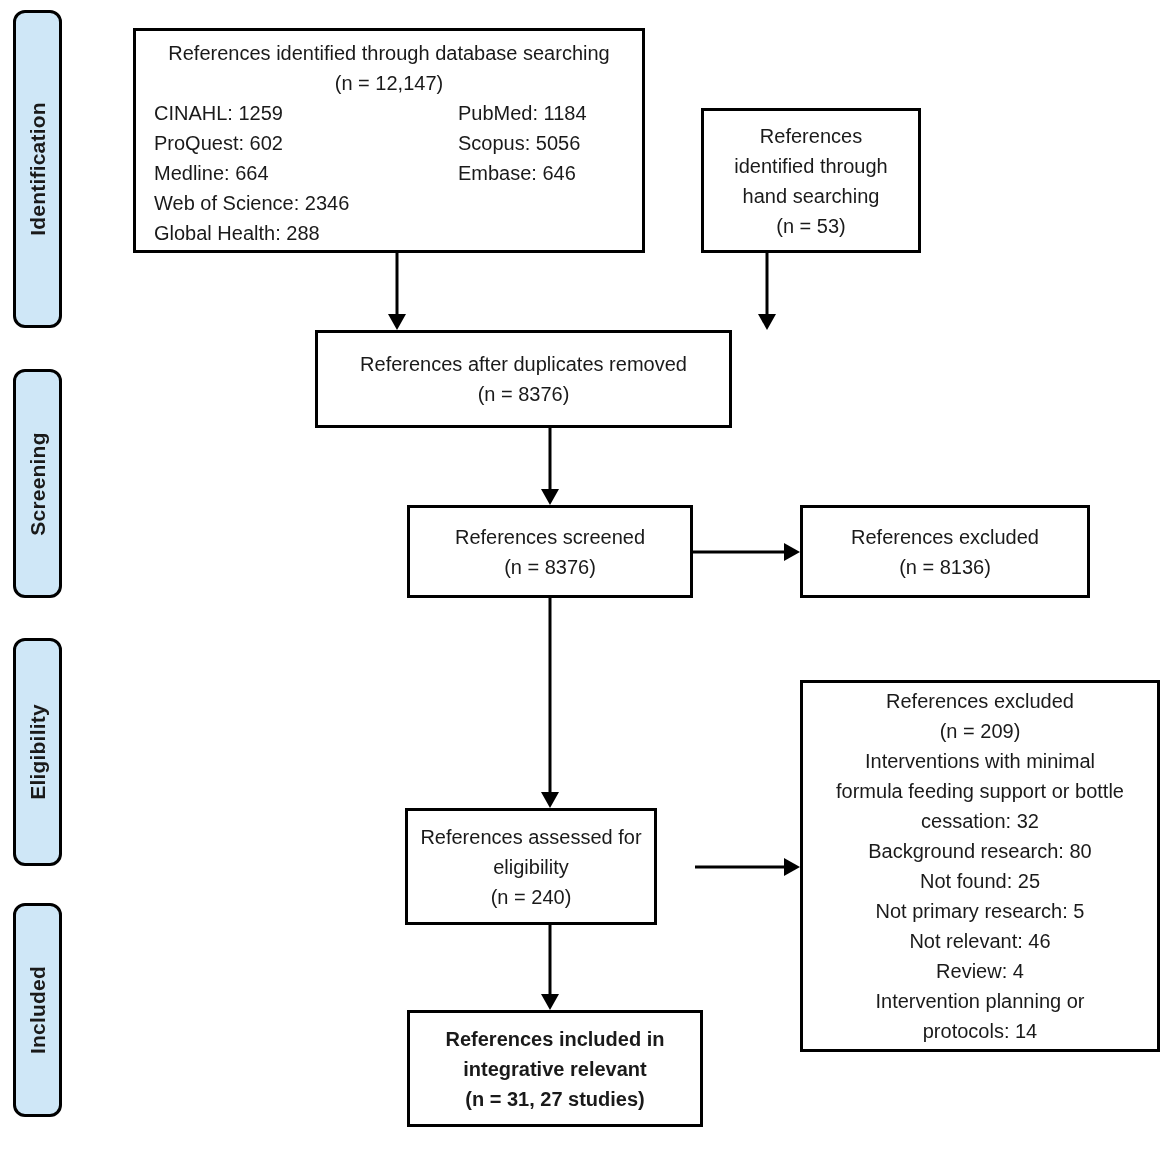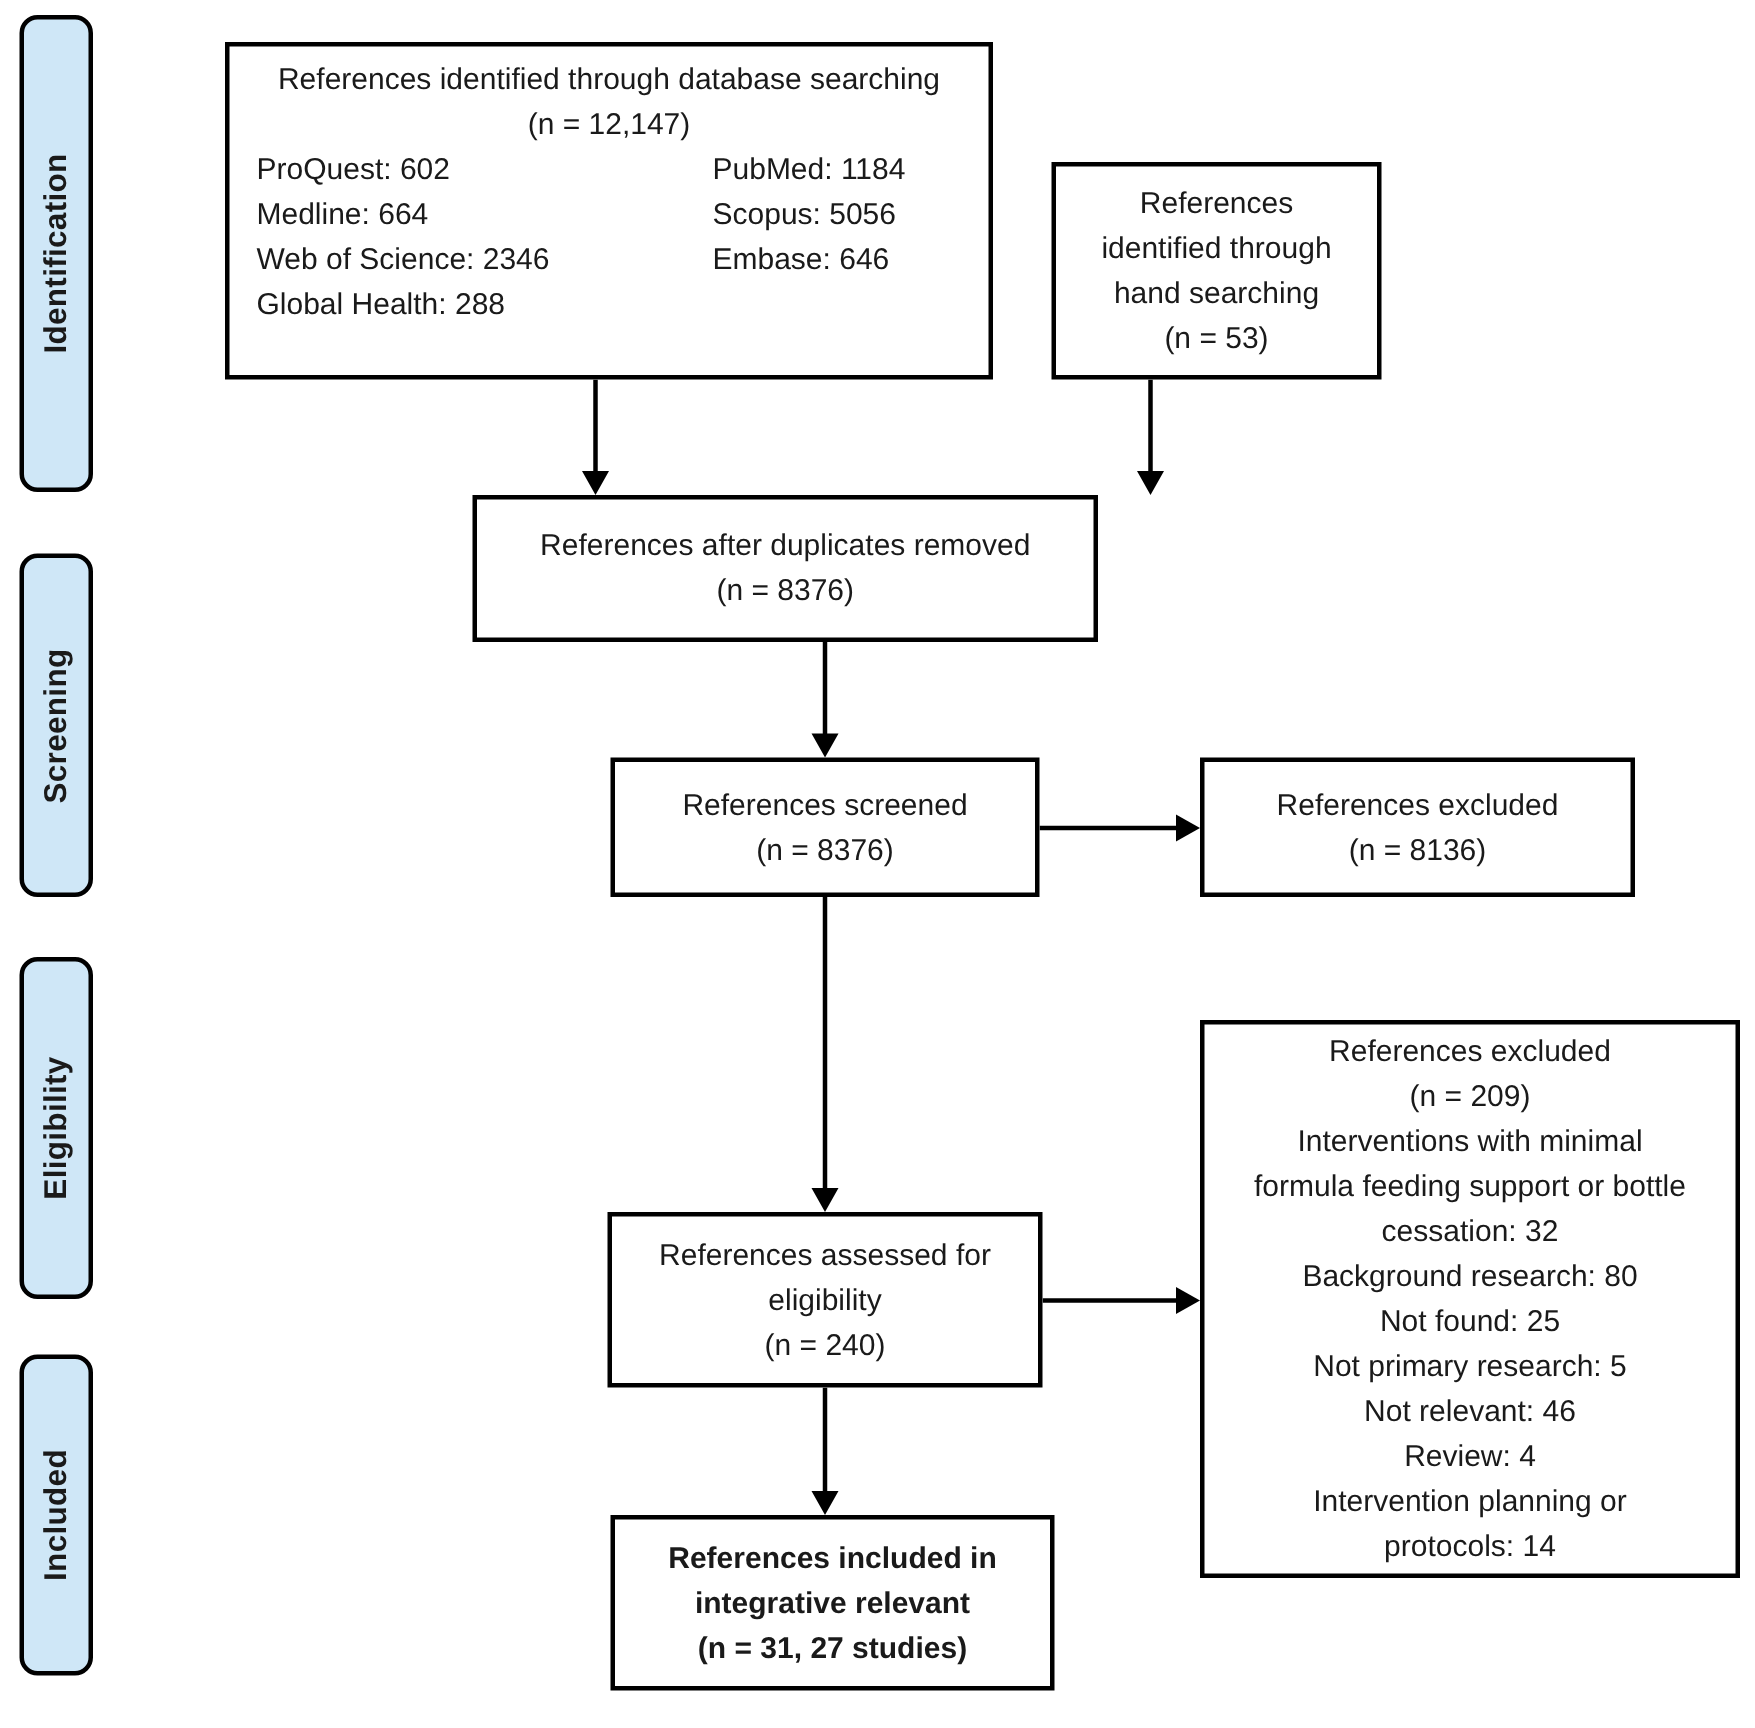--- a/index.html
+++ b/index.html
@@ -54,26 +54,26 @@
     background: #ffffff;
     border: 3px solid var(--border);
     font-size: 20px;
     line-height: 30px;
     display: flex;
     flex-direction: column;
     align-items: center;
     justify-content: center;
     text-align: center;
   }
-  #box-database   { left: 133px; top: 28px;   width: 512px; height: 225px; justify-content: flex-start; padding-top: 7px; margin-left: 17px; }
+  #box-database   { left: 133px; top: 28px;   width: 512px; height: 225px; justify-content: flex-start; padding-top: 7px; }
   #box-hand       { left: 701px; top: 108px;  width: 220px; height: 145px; }
   #box-duplicates { left: 315px; top: 330px;  width: 417px; height: 98px;  }
   #box-screened   { left: 407px; top: 505px;  width: 286px; height: 93px;  }
   #box-excluded1  { left: 800px; top: 505px;  width: 290px; height: 93px;  }
-  #box-eligibility{ left: 405px; top: 808px;  width: 290px; height: 117px; }
+  #box-eligibility{ left: 405px; top: 808px;  width: 252px; height: 117px; }
   #box-excluded2  { left: 800px; top: 680px;  width: 360px; height: 372px; }
   #box-included   { left: 407px; top: 1010px; width: 296px; height: 117px; font-weight: bold; }
 
   .db-cols {
     display: flex;
     width: 100%;
     padding-left: 18px;
     text-align: left;
   }
   .db-col1 { width: 304px; }
@@ -126,20 +126,21 @@
   </div>
   <div class="stage" id="stage-included">
     <span>Included</span>
   </div>
 
   <div class="box" id="box-database">
     <div>References identified through database searching</div>
     <div>(n = 12,147)</div>
     <div class="db-cols">
       <div class="db-col1">
+        <div>CINAHL: 1259</div>
         <div>ProQuest: 602</div>
         <div>Medline: 664</div>
         <div>Web of Science: 2346</div>
         <div>Global Health: 288</div>
       </div>
       <div class="db-col2">
         <div>PubMed: 1184</div>
         <div>Scopus: 5056</div>
         <div>Embase: 646</div>
       </div>

